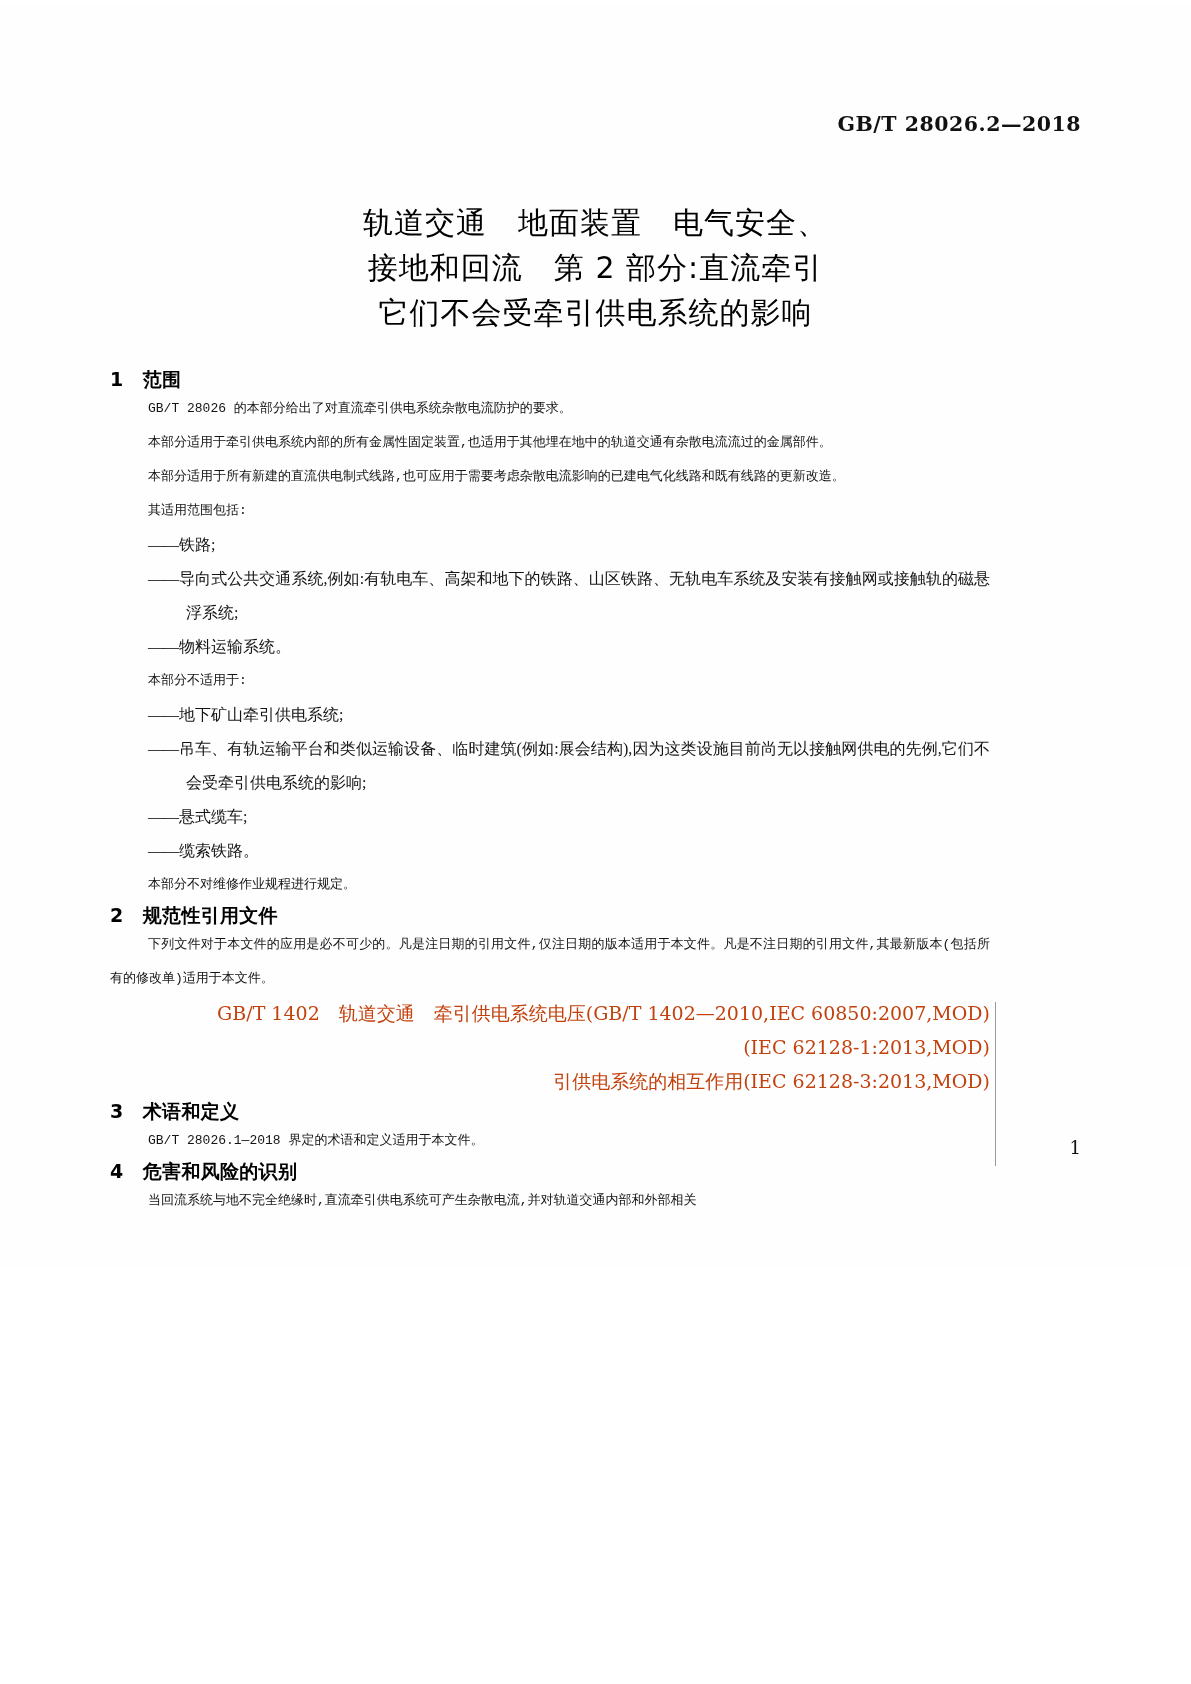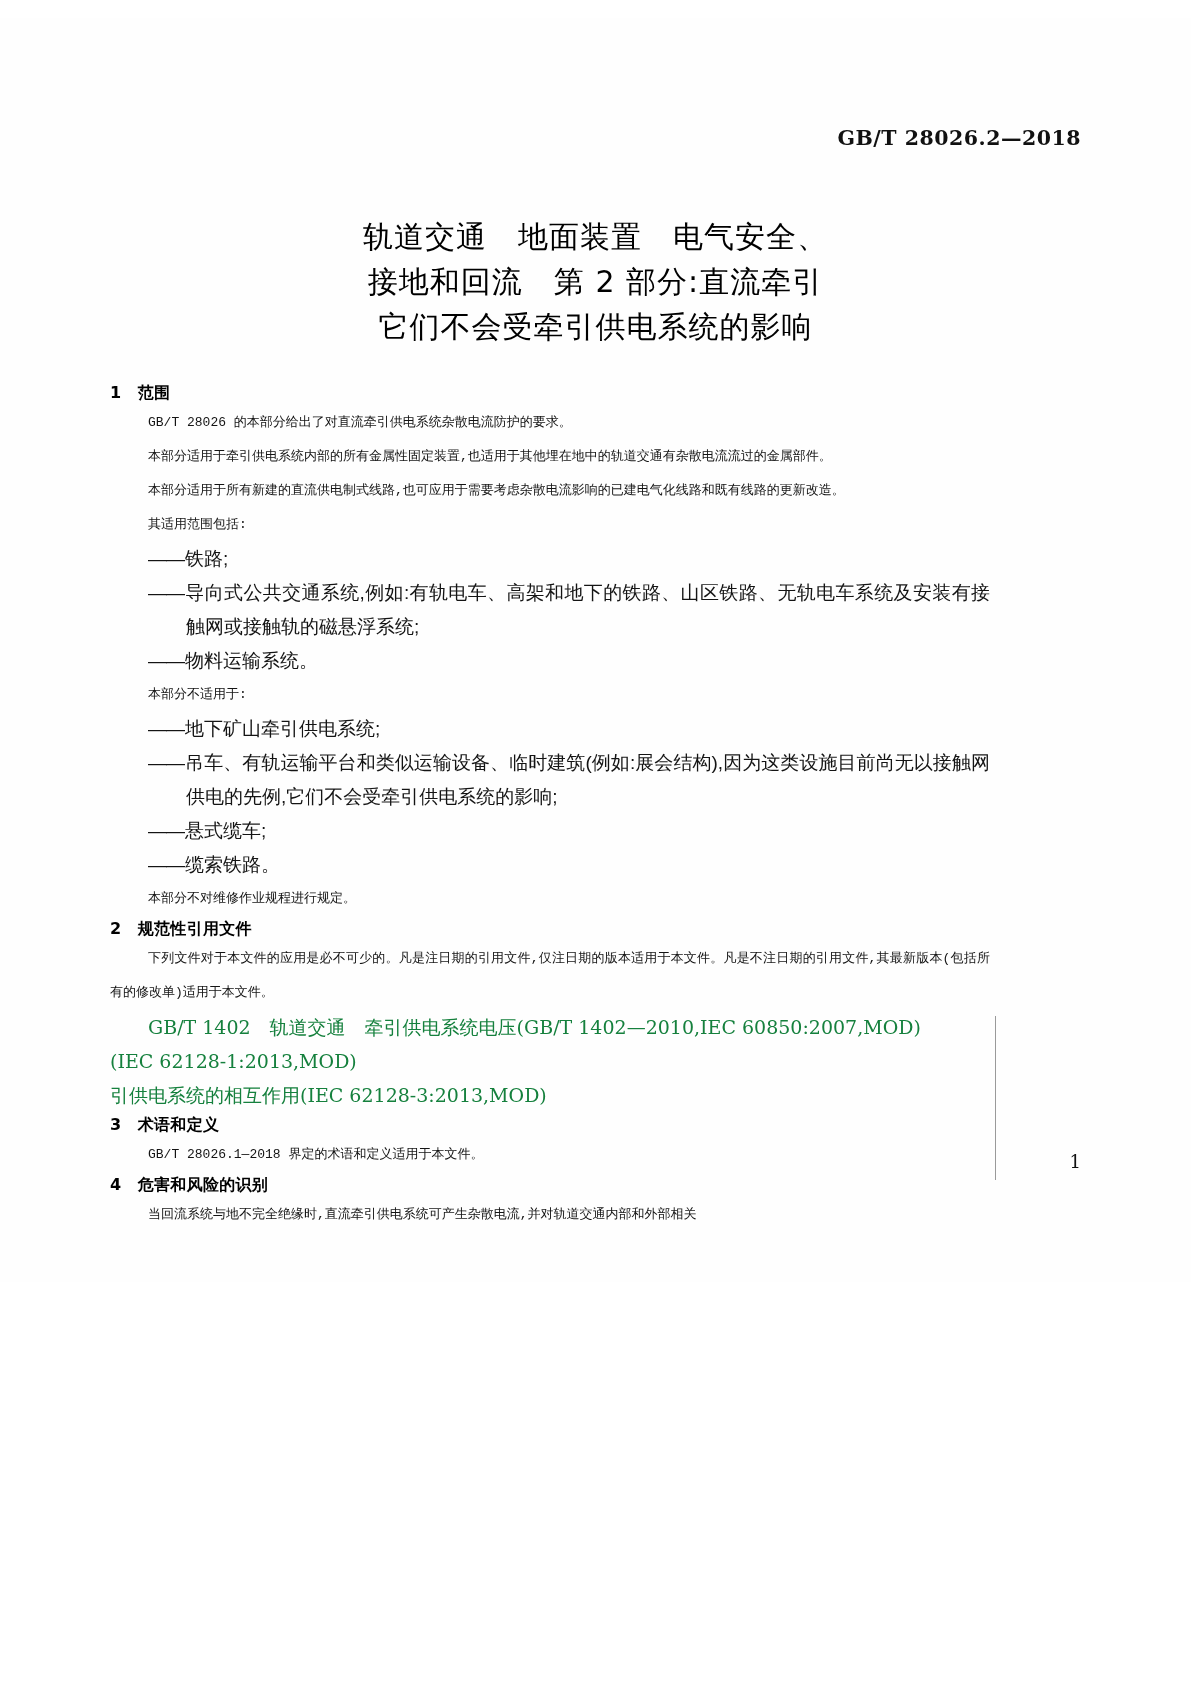--- a/index.html
+++ b/index.html
@@ -8,21 +8,21 @@
     background: #ffffff;
   }
   body {
     font-family: "DejaVu Serif", "Liberation Serif", serif;
     color: #1a1a1a;
   }
   .page {
     position: relative;
     width: 1191px;
     height: 1264px;
-    margin: 18px auto;
+    margin: 4px auto;
     background: #fefefe;
     overflow: hidden;
     box-sizing: border-box;
   }
 
   
   .header {
     position: absolute;
     top: 108px;
     left: 110px;
@@ -60,21 +60,21 @@
   
   .content {
     position: absolute;
     top: 362px;
     left: 110px;
     width: 880px;
   }
 
   h2.section-heading {
     font-family: "DejaVu Sans", "Liberation Sans", sans-serif;
-    font-size: 16px;
+    font-size: 19px;
     font-weight: 700;
     color: #000;
     margin: 0;
     padding: 0;
     line-height: 26px;
     letter-spacing: 0.3px;
     white-space: pre;
   }
   .sec-gap-top-lg { margin-top: 40px; }
 
@@ -86,22 +86,22 @@
     padding: 0;
     text-align: justify;
     text-justify: inter-ideograph;
     color: #141414;
   }
   p.indent { text-indent: 38px; }
   .para-first { margin-top: 26px; }
 
   
   .bullet {
-    font-family: Liberation Sans, sans-serif;
-    font-size: 19px;
+    font-family: Liberation Serif, serif;
+    font-size: 16px;
     line-height: 34px;
     margin: 0;
     padding: 0 0 0 76px;
     text-indent: -38px;
     text-align: justify;
     text-justify: inter-ideograph;
     color: #141414;
   }
   .bullet .dash {
     letter-spacing: -1px;
@@ -109,22 +109,22 @@
   }
 
   
   p.ref {
     font-family: "DejaVu Serif", "Liberation Serif", serif;
     font-size: 19px;
     line-height: 34px;
     margin: 0;
     padding: 0;
     text-indent: 38px;
-    text-align: left;
-    color: #15803d;
+    text-align: right;
+    color: #c2410c;
     white-space: pre-wrap;
   }
   p.ref-cont {
     text-indent: 0;
   }
 
   
   .edge-rule {
     position: absolute;
     width: 1px;

